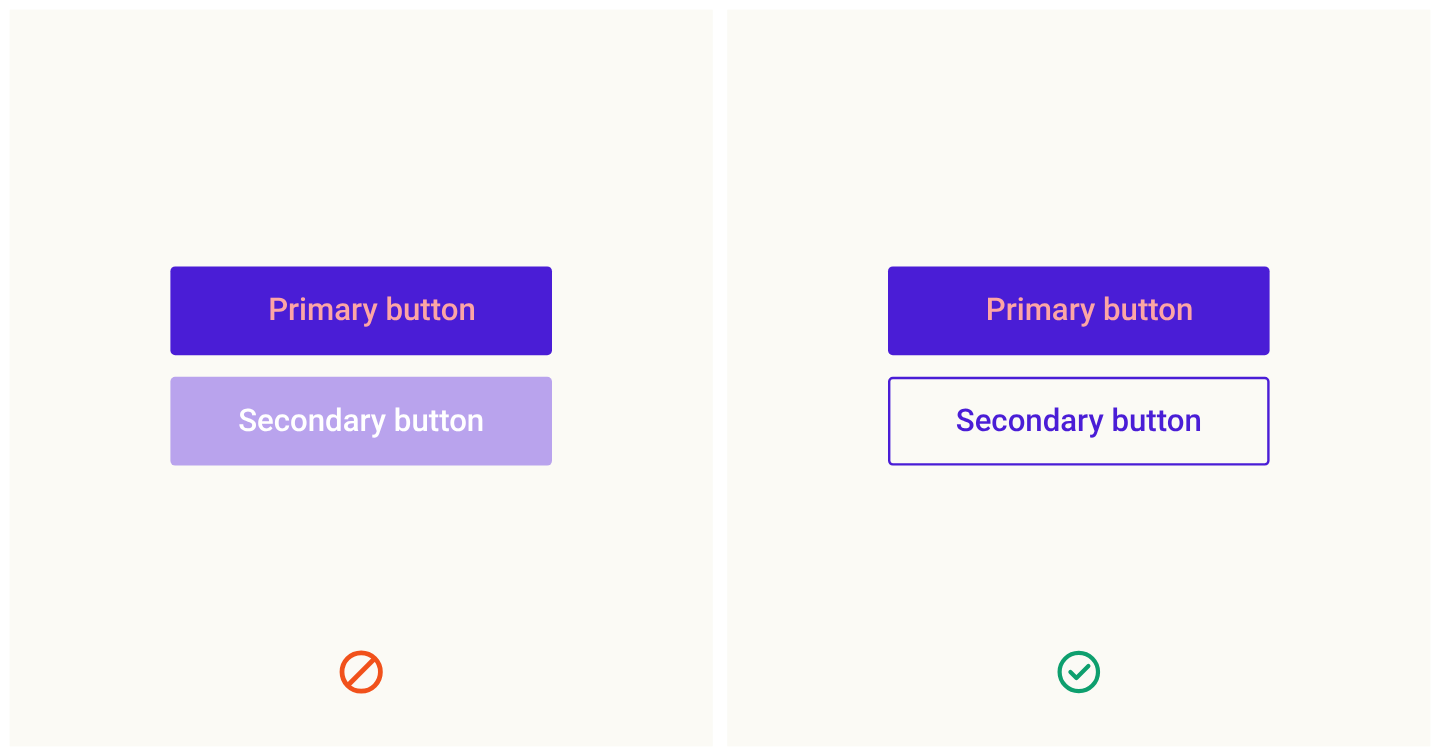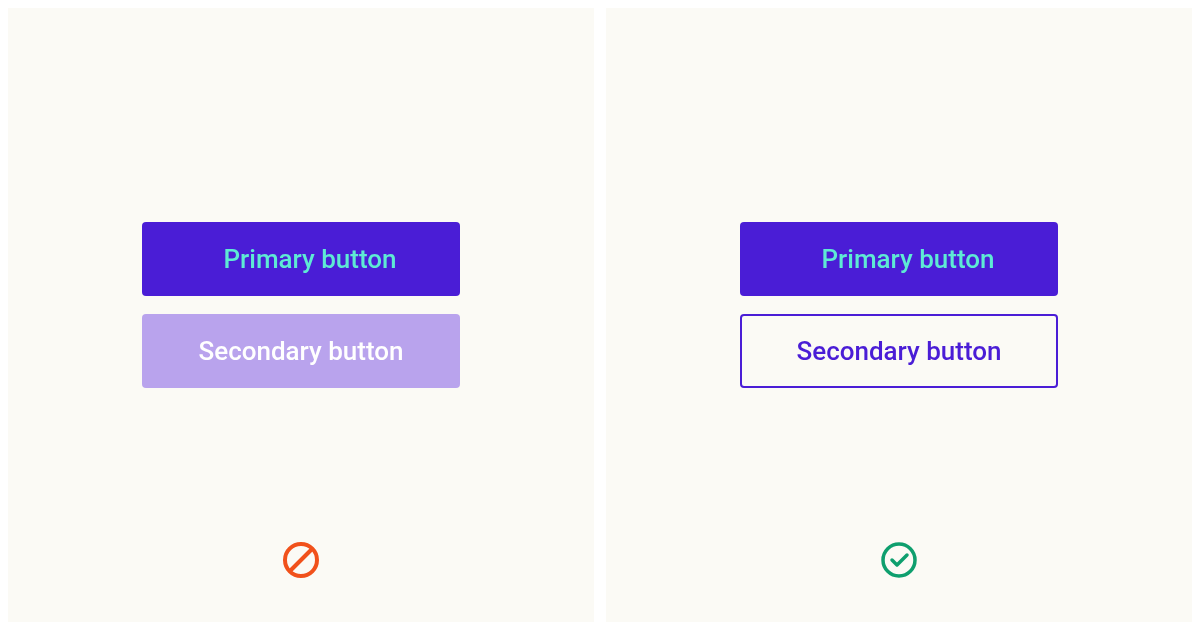--- a/index.html
+++ b/index.html
@@ -43,21 +43,21 @@
       font-weight: 500;
       display: flex;
       align-items: center;
       justify-content: center;
       cursor: pointer;
       border: none;
       font-family: inherit;
     }
     .btn-primary {
       background: #4a1dd6;
-      color: #5eead4;
+      color: #fca5a5;
       padding-left: 18px;
     }
     .btn-secondary-bad {
       background: #b9a3ed;
       color: #ffffff;
     }
     .btn-secondary-good {
       background: transparent;
       color: #4a1dd6;
       border: 2px solid #4a1dd6;

